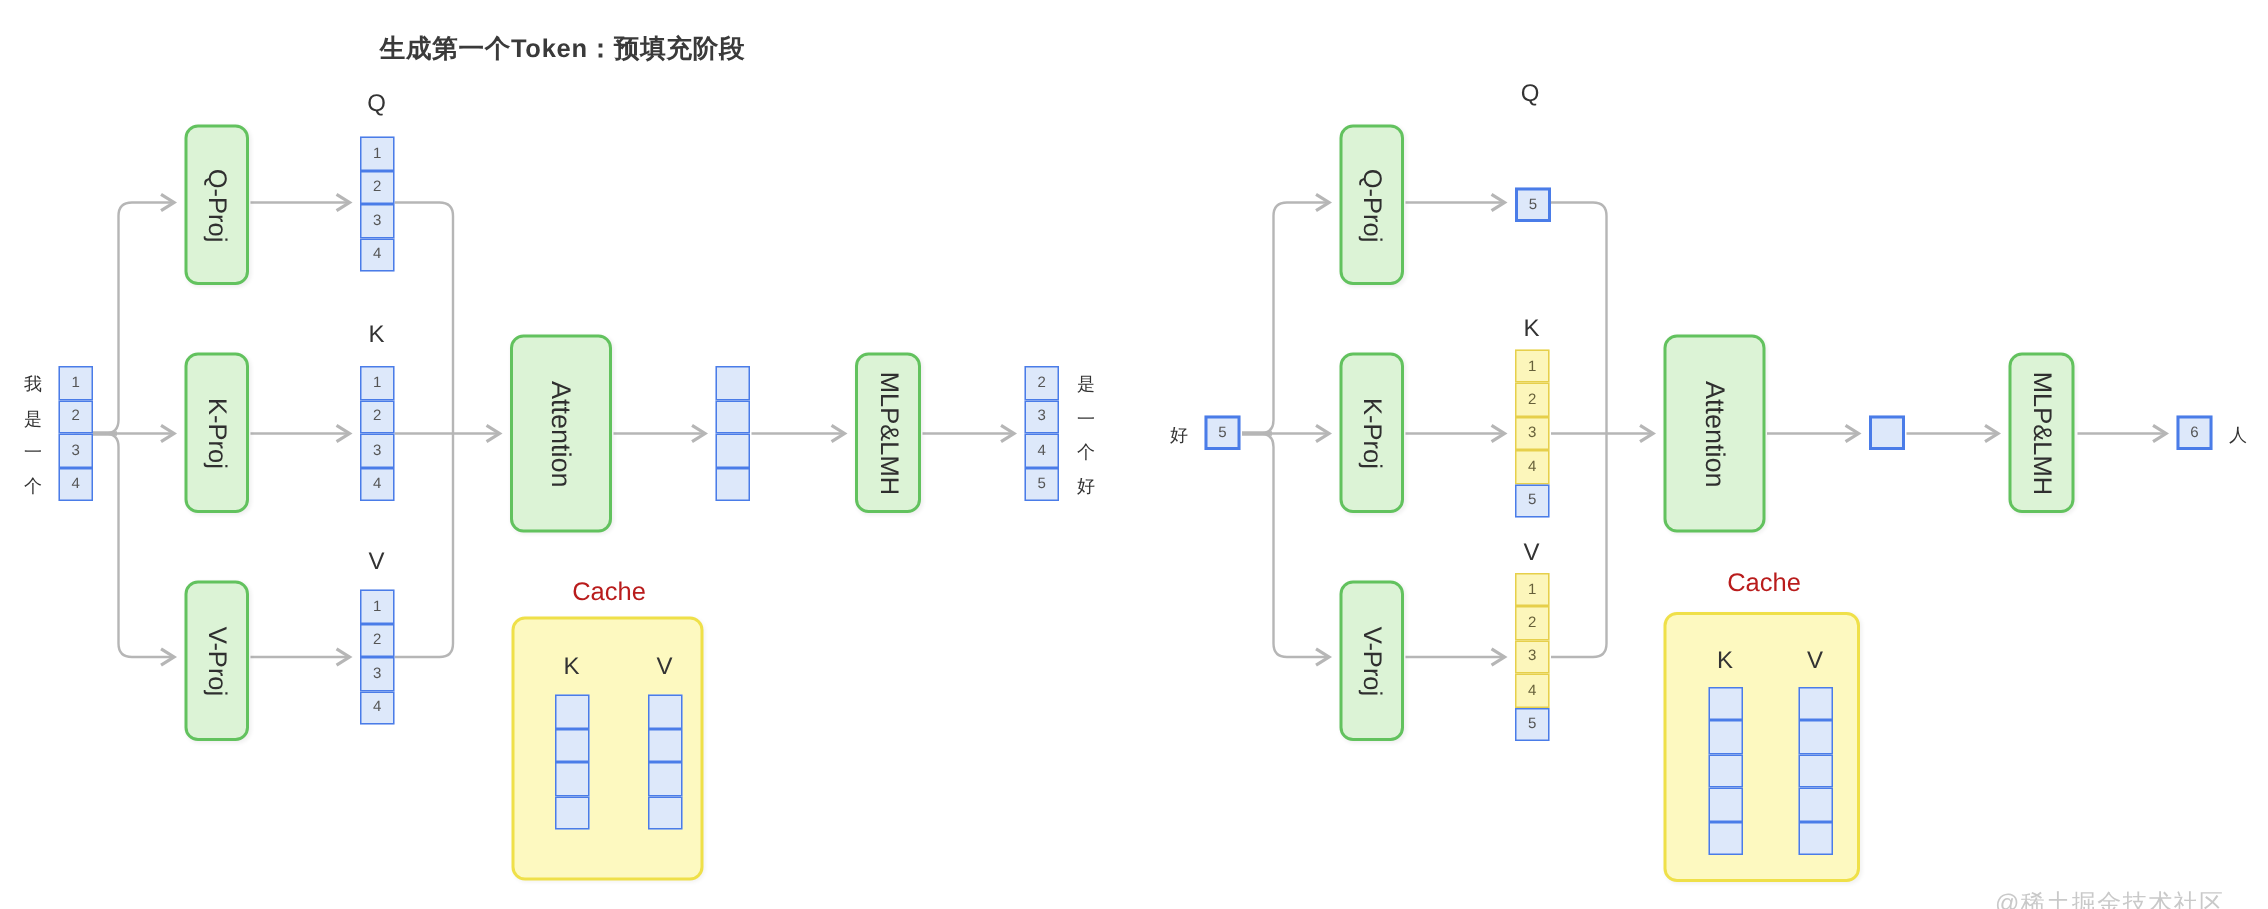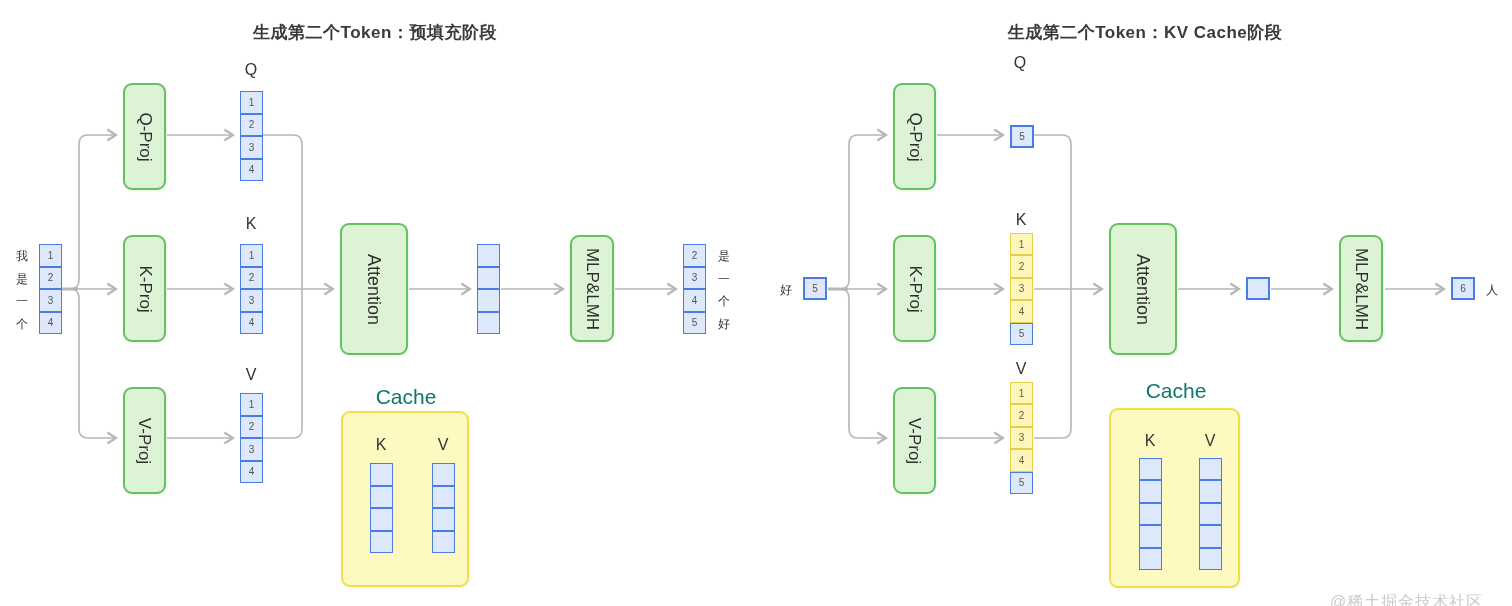--- a/index.html
+++ b/index.html
@@ -31,21 +31,21 @@
   .cell.yellow{border-color:#e6cf4b;background:#fcf6bb;color:#66603a;}
   .single{width:24px;height:23px;border-width:2px;}
   .tokcol{display:flex;flex-direction:column;font-size:12px;color:#333;text-align:center;width:20px;z-index:2;}
   .tokcol div{height:22.5px;line-height:22.5px;}
   .tok{font-size:12px;color:#333;z-index:2;}
   .cache{
     background:#fdf9c0;border:2px solid #efe049;border-radius:9px;z-index:1;
     box-shadow:1px 1px 3px rgba(0,0,0,.06);box-sizing:border-box;
   }
   .cache-lbl{position:absolute;font-size:16px;color:#333;width:20px;text-align:center;}
-  .cache-title{font-size:21px;color:#0f766e;text-align:center;width:100px;z-index:2;}
+  .cache-title{font-size:17px;color:#b91c1c;text-align:center;width:100px;z-index:2;}
   .watermark{font-size:16px;color:#c9c9c9;z-index:3;letter-spacing:1px;}
 </style>
 </head>
 <body>
 
 <div class="canvas">
 
   <svg class="wires" width="1512" height="606">
     <defs>
       <marker id="ah" viewBox="0 0 10 10" refX="7.5" refY="5" markerWidth="9" markerHeight="9" orient="auto">
@@ -78,21 +78,21 @@
       <path d="M937,438 L1003,438" marker-end="url(#ah)"></path>
       <path d="M1034,135 L1062,135 Q1071,135 1071,144 L1071,289"></path>
       <path d="M1034,438 L1062,438 Q1071,438 1071,429 L1071,289"></path>
       <path d="M1034,289 L1102,289" marker-end="url(#ah)"></path>
       <path d="M1178,289 L1239,289" marker-end="url(#ah)"></path>
       <path d="M1271,289 L1332,289" marker-end="url(#ah)"></path>
       <path d="M1385,289 L1444,289" marker-end="url(#ah)"></path>
     </g>
   </svg>
 
-  <div class="title abs" style="left:225px;top:21px;width:300px">生成第二个Token：预填充阶段</div>
+  <div class="title abs" style="left:225px;top:21px;width:300px">生成第一个Token：预填充阶段</div>
 
   <div class="tokcol abs" style="left:12px;top:245px">
     <div>我</div>
     <div>是</div>
     <div>一</div>
     <div>个</div>
   </div>
 
   <div class="vec abs" style="left:39px;top:244px">
     <div class="cell">1</div>
@@ -175,21 +175,20 @@
       <div class="cell"></div>
     </div>
     <div class="vec abs" style="left:89px;top:50px">
       <div class="cell"></div>
       <div class="cell"></div>
       <div class="cell"></div>
       <div class="cell"></div>
     </div>
   </div>
 
-  <div class="title abs" style="left:985px;top:21px;width:320px">生成第二个Token：KV Cache阶段</div>
 
   <div class="tok abs" style="left:780px;top:282px">好</div>
   <div class="cell single abs" style="left:803px;top:277px">5</div>
 
   <div class="proj abs" style="left:893px;top:83px">
     <span class="rot">Q-Proj</span>
   </div>
   <div class="proj abs" style="left:893px;top:235px">
     <span class="rot">K-Proj</span>
   </div>

